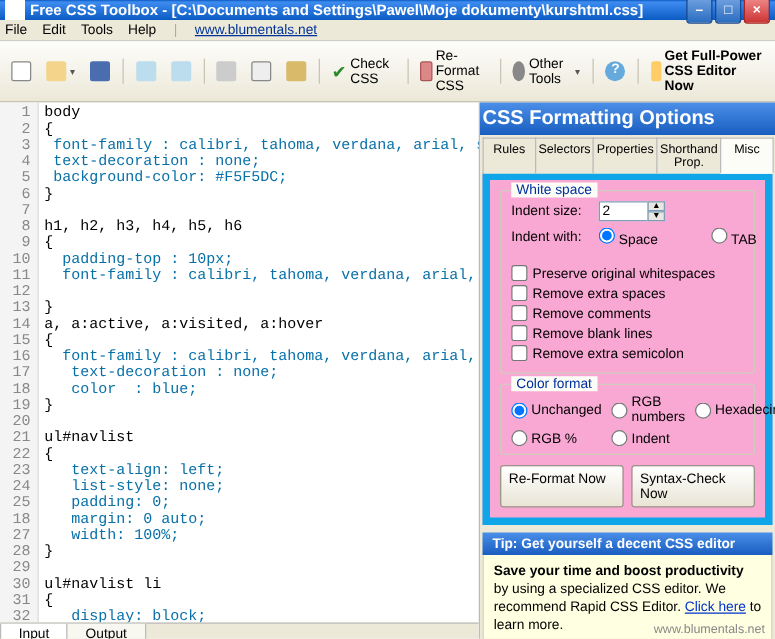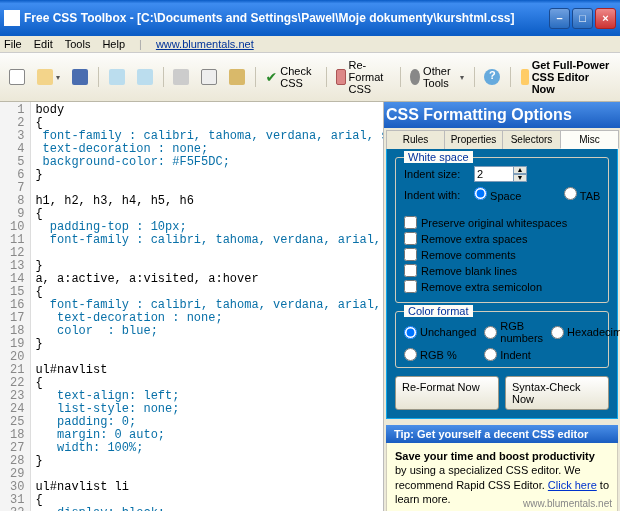--- a/index.html
+++ b/index.html
@@ -1,17 +1,17 @@
 <!DOCTYPE html>
 <html><head>
 <meta charset="utf-8">
 <style>
 * { box-sizing: border-box; margin: 0; padding: 0; }
 body { font-family: Tahoma, sans-serif; font-size: 11px; background: #ece9d8; width: 620px; height: 511px; overflow: hidden; }
-.titlebar { background: linear-gradient(to bottom, #0a5bc4, #3e8cf0 10%, #0a5bc4); height: 36px; display: flex; align-items: center; padding: 0 4px; color: #fff; }
+.titlebar { background: linear-gradient(to bottom, #0a5bc4, #3e8cf0 10%, #0a5bc4); height: 16px; display: flex; align-items: center; padding: 0 4px; color: #fff; }
 .titlebar .icon { width: 16px; height: 16px; background: #fff; margin-right: 4px; }
 .titlebar .title { flex: 1; font-weight: bold; font-size: 12px; }
 .win-btns { display: flex; gap: 2px; }
 .win-btn { width: 21px; height: 21px; background: linear-gradient(#6fa0e0,#2a6dc0); border: 1px solid #1a4a90; border-radius: 3px; color: #fff; display: flex; align-items: center; justify-content: center; font-weight: bold; font-size: 11px; }
 .win-btn.close { background: linear-gradient(#e88,#c33); border-color: #a22; }
 .menubar { background: #ece9d8; padding: 2px 4px; display: flex; gap: 12px; border-bottom: 1px solid #ccc; font-size: 11px; }
 .menubar a { color: #003399; text-decoration: underline; }
 .menubar span { cursor: default; }
 .sep { color: #aaa; margin: 0 2px; }
 .toolbar { background: linear-gradient(#fdfdfb, #ece8d8); padding: 3px 5px; display: flex; align-items: center; gap: 4px; border-bottom: 1px solid #bbb8a8; font-size: 11px; }
@@ -30,21 +30,21 @@
 .c-sel { color: #000; }
 .tabs-bottom { display: flex; background: #ece9d8; border-top: 1px solid #bbb; font-size: 11px; }
 .btab { padding: 2px 14px; border: 1px solid #bbb; border-top: none; background: #f8f7f0; margin-right: -1px; }
 .btab.active { background: #fff; }
 .sidebar { width: 236px; background: #ece9d8; display: flex; flex-direction: column; }
 .side-hd { background: linear-gradient(#4a8fe8, #1a5dc0); color: #fff; font-weight: bold; padding: 4px 2px; font-size: 16px; }
 .side-body { flex: 1; padding: 2px; }
 .rtabs { display: flex; }
 .rtab { flex: 1; padding: 3px 2px; text-align: center; background: #ece9d8; border: 1px solid #bbb; font-size: 10px; border-bottom: none; margin-right: -1px; }
 .rtab.active { background: #fdfdf8; border-bottom: 1px solid #fdfdf8; position: relative; z-index: 1; }
-.panel { background: #0369a1; border: 1px solid #0ea5e9; padding: 8px; margin-top: -1px; }
+.panel { background: #f9a8d4; border: 6px solid #0ea5e9; padding: 8px; margin-top: -1px; }
 .group { border: 1px solid #d0ccbc; border-radius: 3px; padding: 8px 8px 6px; margin-bottom: 8px; position: relative; }
 .group-label { position: absolute; top: -7px; left: 8px; background: #fdfdf8; padding: 0 4px; color: #00309c; font-size: 11px; }
 .row { display: flex; align-items: center; margin-bottom: 5px; font-size: 11px; }
 .row label { flex: 0 0 70px; }
 .num-input { width: 40px; border: 1px solid #7f9db9; padding: 1px 2px; font-size: 11px; }
 .spin { display: inline-flex; flex-direction: column; margin-left: -1px; }
 .spin span { width: 14px; height: 8px; border: 1px solid #7f9db9; background: #e8e8e0; font-size: 7px; text-align: center; line-height: 6px; cursor: pointer; }
 .chk-row { display: flex; align-items: center; margin: 3px 0; font-size: 11px; gap: 4px; }
 .radio-grid { display: grid; grid-template-columns: 1fr 1fr 1fr; gap: 4px 8px; font-size: 11px; }
 .radio-grid label { display: flex; align-items: center; gap: 3px; }
@@ -176,22 +176,23 @@
       <div class="btab active">Input</div>
       <div class="btab">Output</div>
     </div>
   </div>
 
   <div class="sidebar">
     <div class="side-hd">CSS Formatting Options</div>
     <div class="side-body">
       <div class="rtabs" id="rtabs">
           <div class="rtab">Rules</div>
+          <div class="rtab">Selectors</div>
           <div class="rtab">Properties</div>
-          <div class="rtab">Selectors</div>
+          <div class="rtab">Shorthand Prop.</div>
           <div class="rtab active">Misc</div>
         </div>
       <div class="panel">
         <div class="group">
           <span class="group-label">White space</span>
           <div class="row">
             <label>Indent size:</label>
             <input class="num-input" value="2" style="">
             <div class="spin">
                 <span>▲</span>

